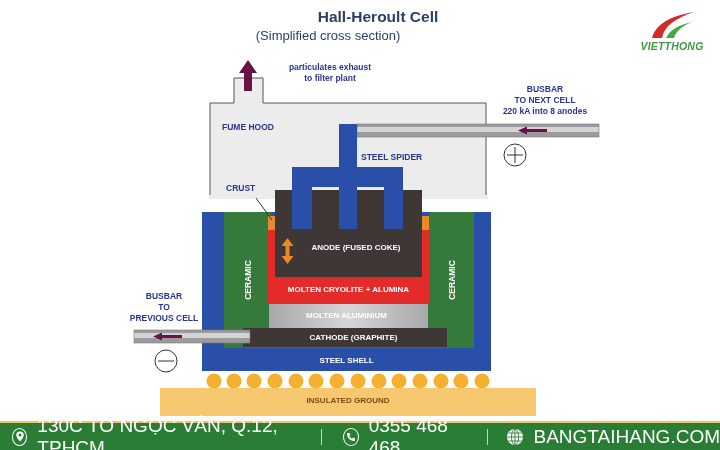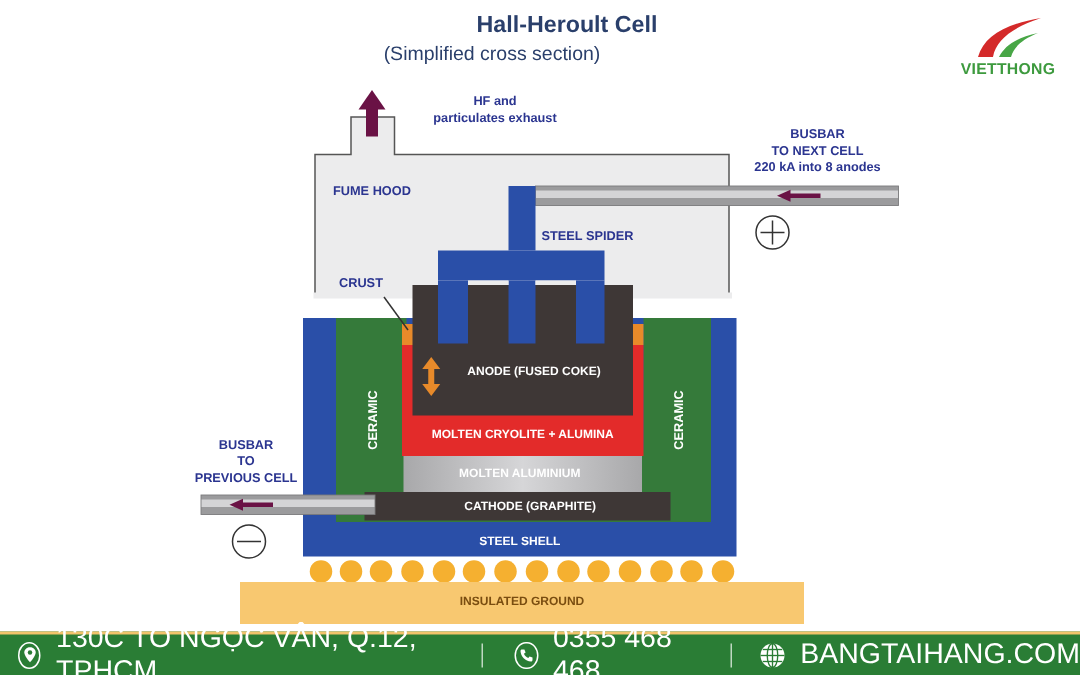--- a/index.html
+++ b/index.html
@@ -7,21 +7,21 @@
     body { position: relative; font-family: "Liberation Sans", "DejaVu Sans", sans-serif; }
     .abs { position: absolute; }
     .title { left: 0; width: 720px; top: 8px; text-align: center; color: #2a3f6b; font-weight: bold; font-size: 15.5px; padding-left: 36px; }
     .subtitle { left: 0; width: 656px; top: 28px; text-align: center; color: #2a3f6b; font-size: 13px; }
     .lbl { color: #2b3590; font-weight: bold; font-size: 8.5px; line-height: 11px; text-align: center; white-space: nowrap; }
     .lbl-w { color: #ffffff; font-weight: bold; font-size: 8.5px; text-align: center; white-space: nowrap; }
     svg text { font-family: "Liberation Sans", "DejaVu Sans", sans-serif; }
 
     
     .logo { right: 8px; top: 8px; width: 80px; height: 44px; }
-    .logo-text { position: absolute; left: 0; width: 80px; bottom: 0; text-align: center; color: #3d9a3e; font-weight: bold; font-size: 10.5px; letter-spacing: 0.2px; }
+    .logo-text { position: absolute; left: 0; width: 80px; bottom: 0; text-align: center; color: #3d9a3e; font-weight: bold; font-size: 10.5px; letter-spacing: 0.2px; font-style: italic; }
 
     
     .footer { left: 0; top: 421px; width: 720px; height: 29px; background: #2a7d35; border-top: 2px solid #f1c36b; display: flex; align-items: center; color: #ffffff; }
     .f-item { display: flex; align-items: center; height: 100%; font-size: 19px; }
     .f-icon { width: 18px; height: 18px; border: 1.6px solid #ffffff; border-radius: 50%; display: flex; align-items: center; justify-content: center; margin-right: 10px; }
     .f-sep { width: 1px; height: 16px; background: rgba(255,255,255,0.7); }
   </style>
 </head>
 <body>
 
@@ -133,22 +133,22 @@
   <g>
     <circle cx="166" cy="361" r="11" fill="#fff" stroke="#333" stroke-width="1"></circle>
     <line x1="158" y1="361" x2="174" y2="361" stroke="#333" stroke-width="1"></line>
   </g>
 
   <text transform="translate(251,280) rotate(-90)" fill="#ffffff" font-size="8.5" font-weight="bold" text-anchor="middle">CERAMIC</text>
   <text transform="translate(455,280) rotate(-90)" fill="#ffffff" font-size="8.5" font-weight="bold" text-anchor="middle">CERAMIC</text>
 </svg>
 
 <div class="abs lbl" style="left:270px;top:62px;width:120px;">
-  <div>HF and</div>
   <div>particulates exhaust</div>
+  <div>to filter plant</div>
 </div>
 
 <div class="abs lbl" style="left:490px;top:84px;width:110px;">
   <div>BUSBAR</div>
   <div>TO NEXT CELL</div>
   <div>220 kA into 8 anodes</div>
 </div>
 
 <div class="abs lbl" style="left:222px;top:122px;text-align:left;">FUME HOOD</div>
 <div class="abs lbl" style="left:361px;top:152px;text-align:left;">STEEL SPIDER</div>

